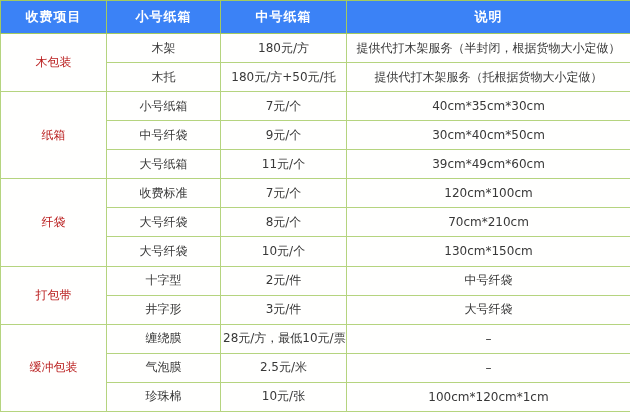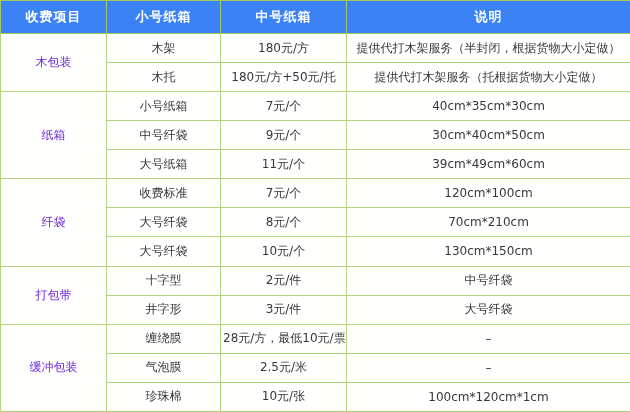--- a/index.html
+++ b/index.html
@@ -33,21 +33,21 @@
     vertical-align: middle;
     font-size: 12px;
     color: #383838;
     height: 29px;
     white-space: nowrap;
     overflow: hidden;
     padding: 0 2px;
   }
   tbody td.cat {
     font-size: 12px;
-    color: #6d28d9;
+    color: #b91c1c;
   }
 </style>
 </head>
 <body>
 
 <table class="pricing">
   <colgroup>
     <col style="width:106px">
     <col style="width:114px">
     <col style="width:126px">

